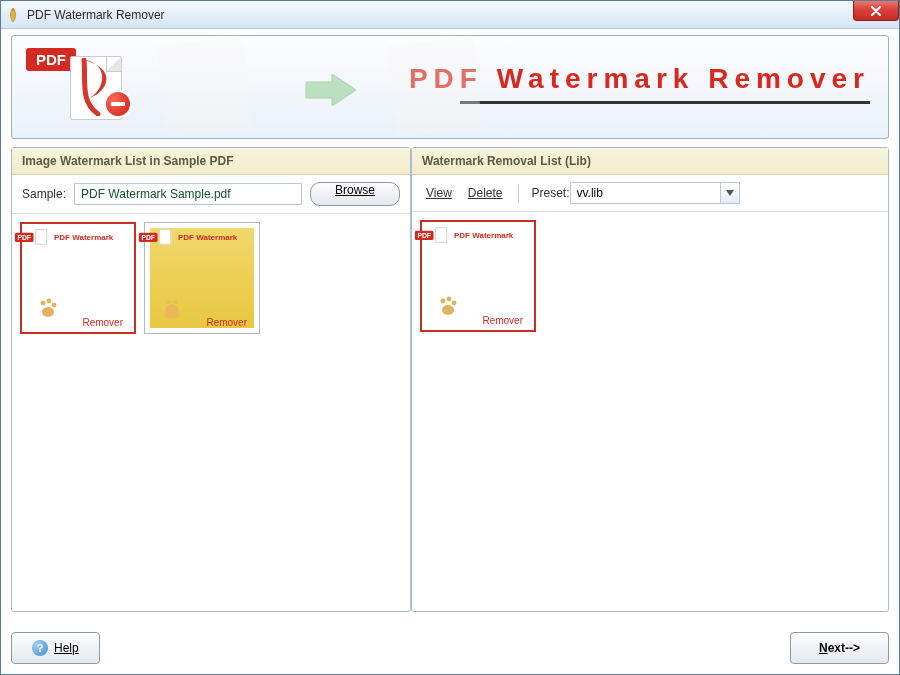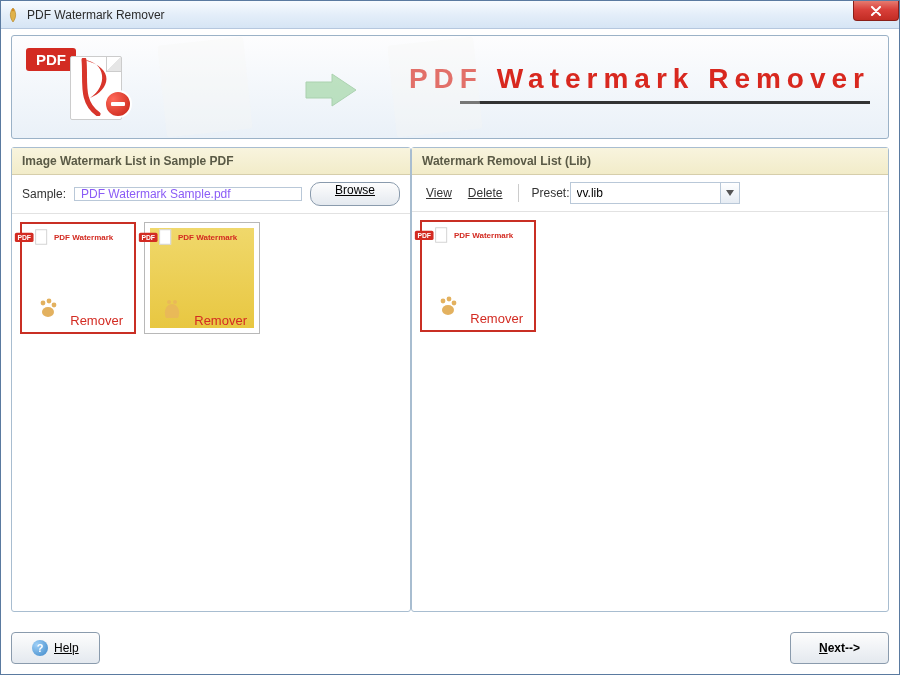--- a/index.html
+++ b/index.html
@@ -186,25 +186,25 @@
   .panel-toolbar {
     display: flex;
     align-items: center;
     gap: 8px;
     padding: 7px 10px;
     border-bottom: 1px solid #e2e2e2;
   }
   .panel-toolbar .lbl { color: #333; }
   .txt {
     flex: 1;
-    height: 14px;
+    height: 22px;
     border: 1px solid #b9c8d8;
     background: #fff;
     padding: 0 6px;
-    color: #8b5cf6;
+    color: #14532d;
     font-size: 12px;
   }
   .btn {
     height: 24px;
     border: 1px solid #8a9bad;
     background: linear-gradient(to bottom, #fdfdfd, #e4e9ef);
     border-radius: 10px;
     padding: 0 14px;
     cursor: pointer;
     font-size: 12px;
@@ -273,21 +273,21 @@
   }
   .mini-pdf .chip {
     background: #d32b22; color: #fff;
     font-size: 8px; font-weight: bold;
     padding: 1px 3px; border-radius: 2px;
   }
   .mini-pdf .mini-sheet {
     width: 14px; height: 18px; background: #fff; border: 1px solid #ccc; position: relative;
   }
   .mini-title { color: #d32b22; font-size: 8px; font-weight: bold; line-height: 1.1; text-align: left; width: 90px; }
-  .mini-sub { color: #d32b22; font-size: 13px; text-align: right; width: 90px; margin-top: -1px; }
+  .mini-sub { color: #d32b22; font-size: 10px; text-align: right; width: 90px; margin-top: -1px; }
   .mini-paw { position:absolute; left:10px; bottom:8px; width:24px; height:24px; opacity:0.9; }
 
   
   .center-col {
     width: 72px;
     display: flex;
     align-items: center;
     justify-content: center;
   }
   .add-btn {

